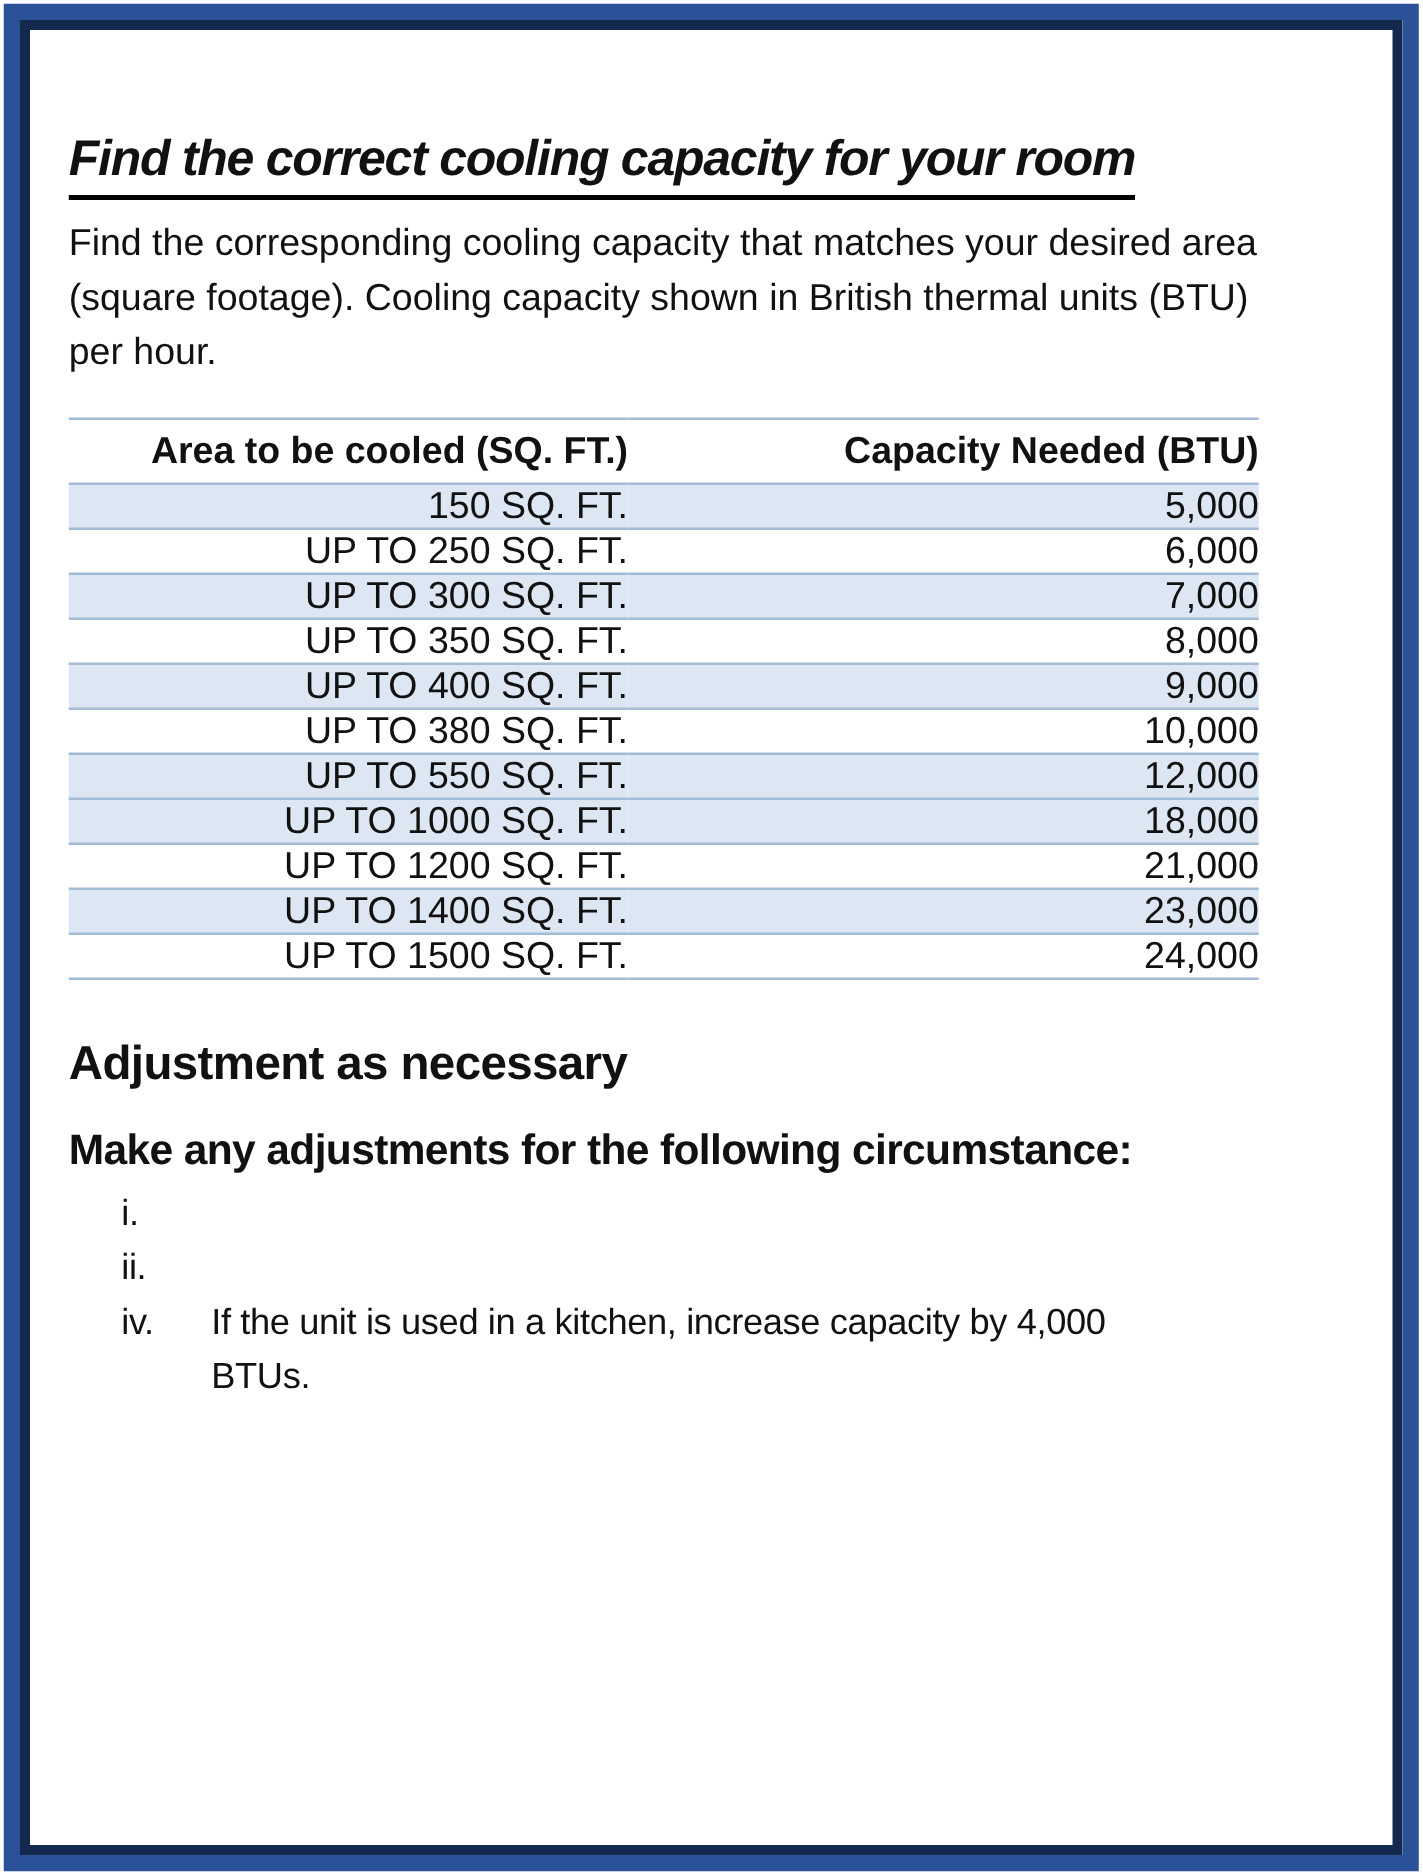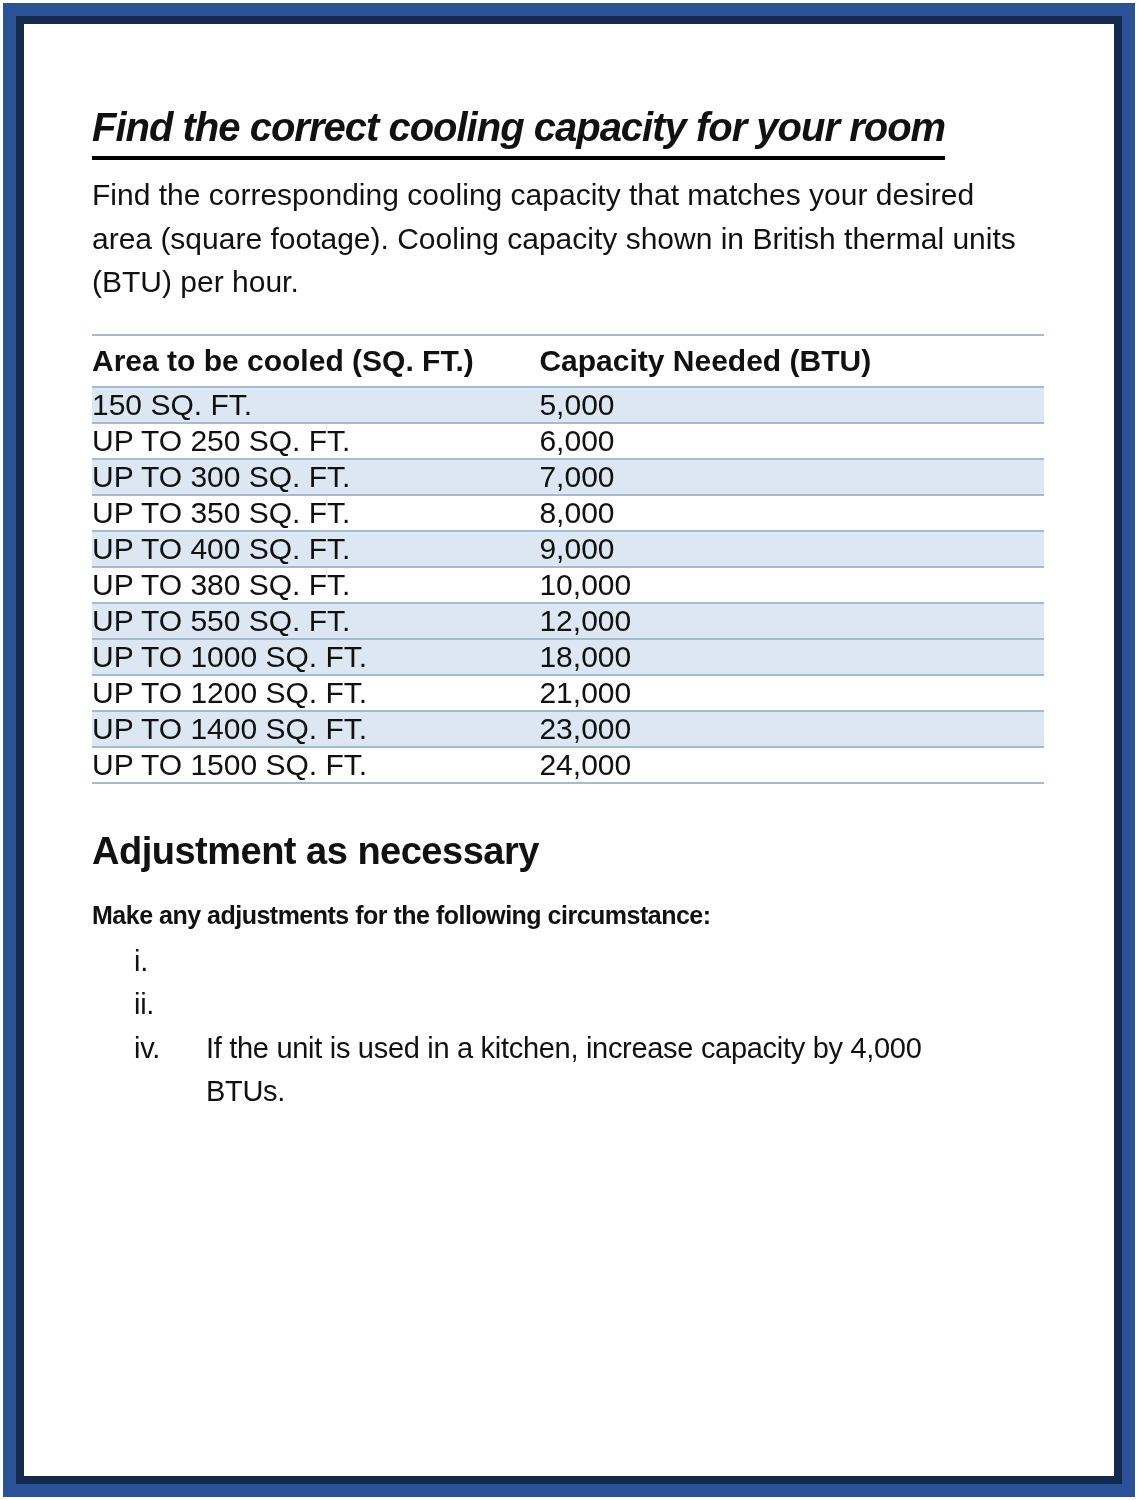--- a/index.html
+++ b/index.html
@@ -19,21 +19,21 @@
     background: #ffffff;
   }
   .page-frame-blue {
     width: 100%; height: 100%;
     border: 13px solid var(--frame-outer);
   }
   .page-frame-navy {
     width: 100%; height: 100%;
     border: 8px solid var(--frame-inner);
     background: #ffffff;
-    padding: 80px 72px 0 68px;
+    padding: 80px 72px 0 31px;
     overflow: hidden;
   }
 
   .doc-title {
     display: inline-block;
     font-size: 40px;
     font-weight: bold;
     font-style: italic;
     letter-spacing: -1px;
     line-height: 1.15;
@@ -49,21 +49,21 @@
     max-width: 952px;
   }
 
   table.capacity {
     margin-top: 30px;
     width: 952px;
     border-collapse: collapse;
     border-top: 2px solid var(--row-border);
   }
   table.capacity th, table.capacity td {
-    text-align: left;
+    text-align: right;
     vertical-align: middle;
     border-bottom: 2px solid var(--row-border);
     font-size: 30px;
   }
   table.capacity th {
     font-weight: bold;
     height: 52px;
     background: #ffffff;
   }
   table.capacity td { height: 31px; font-weight: normal; }
@@ -72,21 +72,21 @@
   table.capacity tr.shaded td { background: var(--row-shade); }
 
   .adjust-heading {
     margin-top: 46px;
     font-size: 38px;
     font-weight: bold;
     letter-spacing: -0.5px;
   }
   .adjust-lead {
     margin-top: 28px;
-    font-size: 25px;
+    font-size: 34px;
     font-weight: bold;
     letter-spacing: -0.5px;
   }
 
   .adjust-list { margin-top: 10px; }
   .adjust-item {
     display: flex;
     align-items: flex-start;
     font-size: 29px;
     line-height: 1.5;

